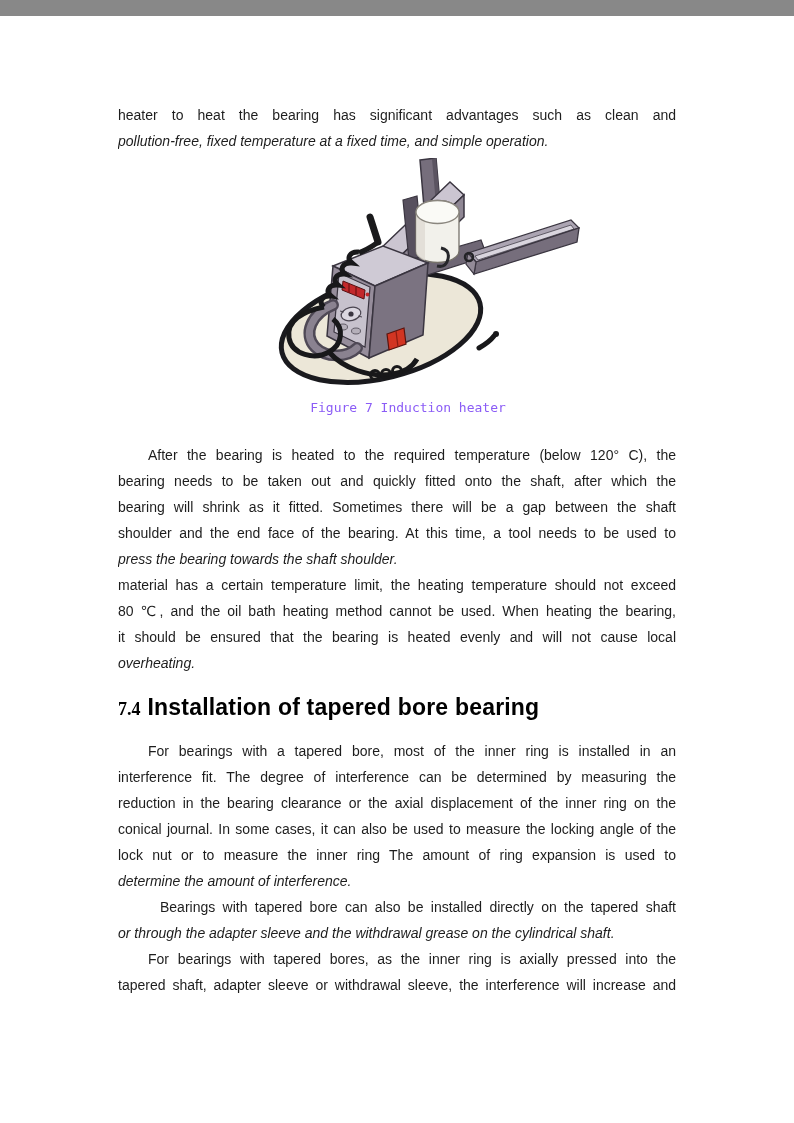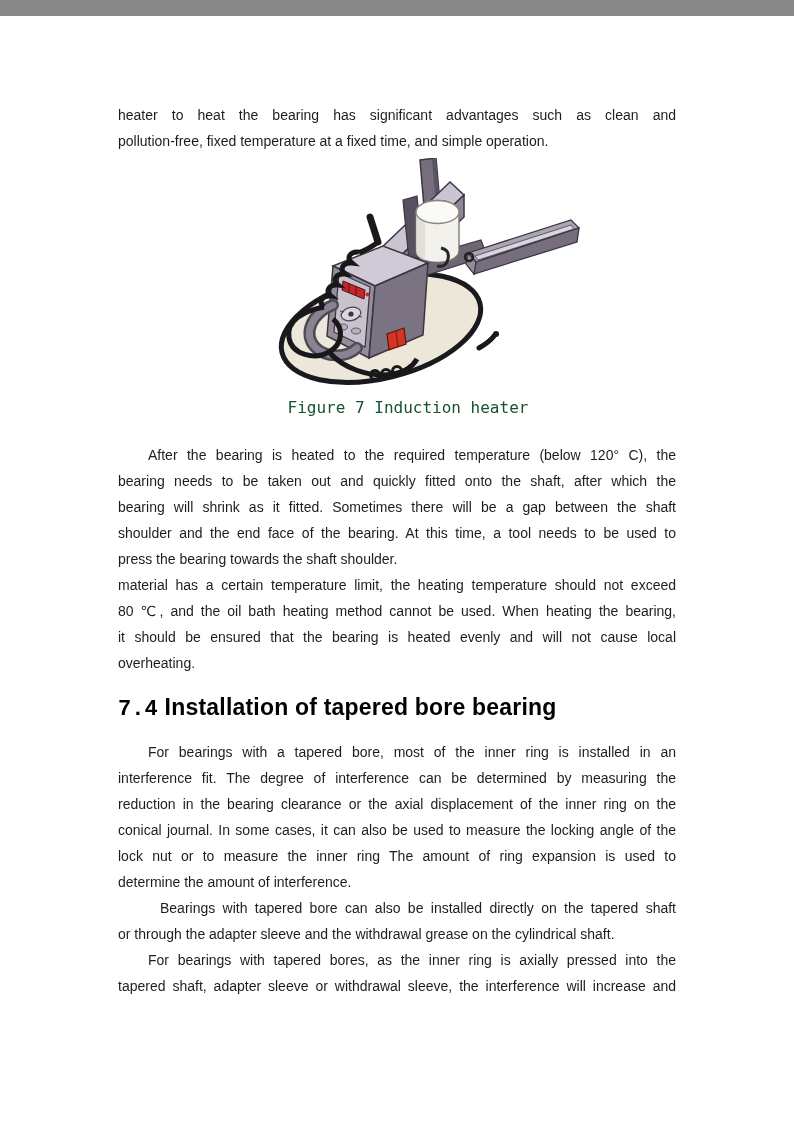--- a/index.html
+++ b/index.html
@@ -10,35 +10,35 @@
   .content {
     position:absolute; left:118px; top:86px; width:558px;
     font-family:"Liberation Sans","DejaVu Sans",sans-serif;
     font-size:14px; color:#1d1d1d;
   }
   .para { margin:0; }
   .line {
     line-height:26px; height:26px; overflow:hidden;
     text-align:justify; text-align-last:justify;
   }
-  .line.last { text-align-last:left; }
+  .line.last { text-align-last:left;font-style:italic; }
   .ind  { text-indent:30px; }
   .ind2 { text-indent:42px; }
 
   figure.fig { margin:4px 0 0 0; padding:0; text-align:center; height:240px; }
   svg.heater { transform:translateX(21px); }
 
   .caption {
     text-align:center; transform:translateX(11px);
     font-family:"DejaVu Sans Mono","Liberation Mono",monospace;
-    font-size:16px; line-height:20px; color:#14532d; margin:0 0 24px 0;
+    font-size:13px; line-height:20px; color:#8b5cf6; margin:0 0 24px 0;
   }
 
   h2.heading { margin:16px 0 14px 0; line-height:30px; color:#000; font-weight:bold; }
-  .hnum  { font-family:Liberation Mono, monospace; font-size:22px; }
+  .hnum  { font-family:Liberation Serif, serif; font-size:18px; }
   .htitle{ font-family:"Liberation Sans","DejaVu Sans",sans-serif; font-size:23px; margin-left:7px; letter-spacing:0.2px; }
 </style>
 </head>
 <body>
 
 <div class="page">
   <div class="content">
 
     <div class="para">
       <div class="line">heater to heat the bearing has significant advantages such as clean and</div>

